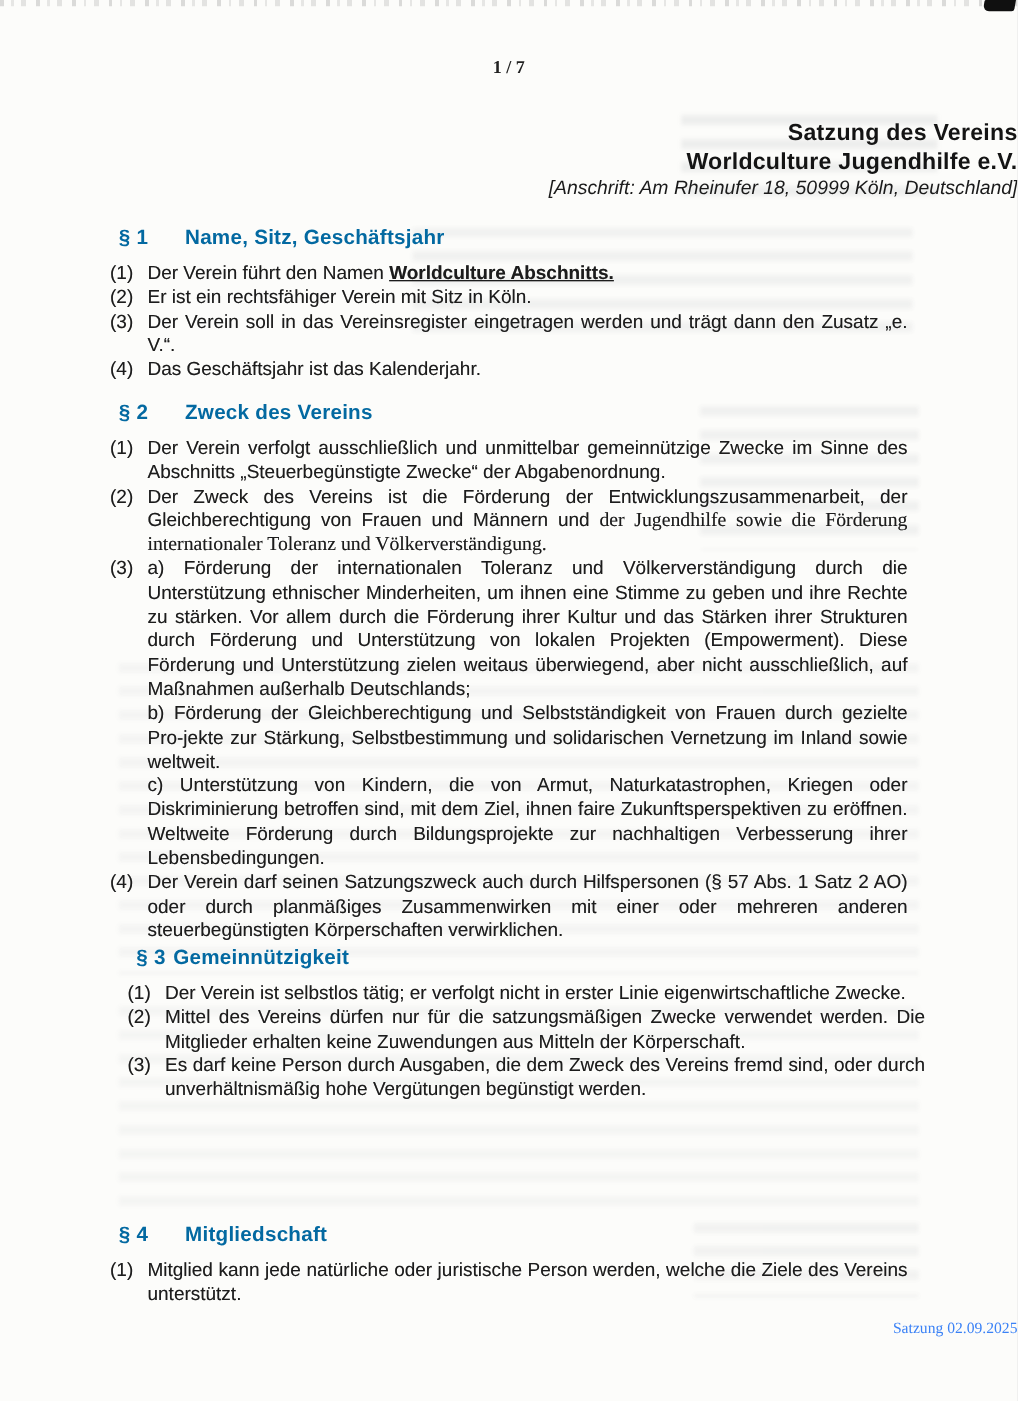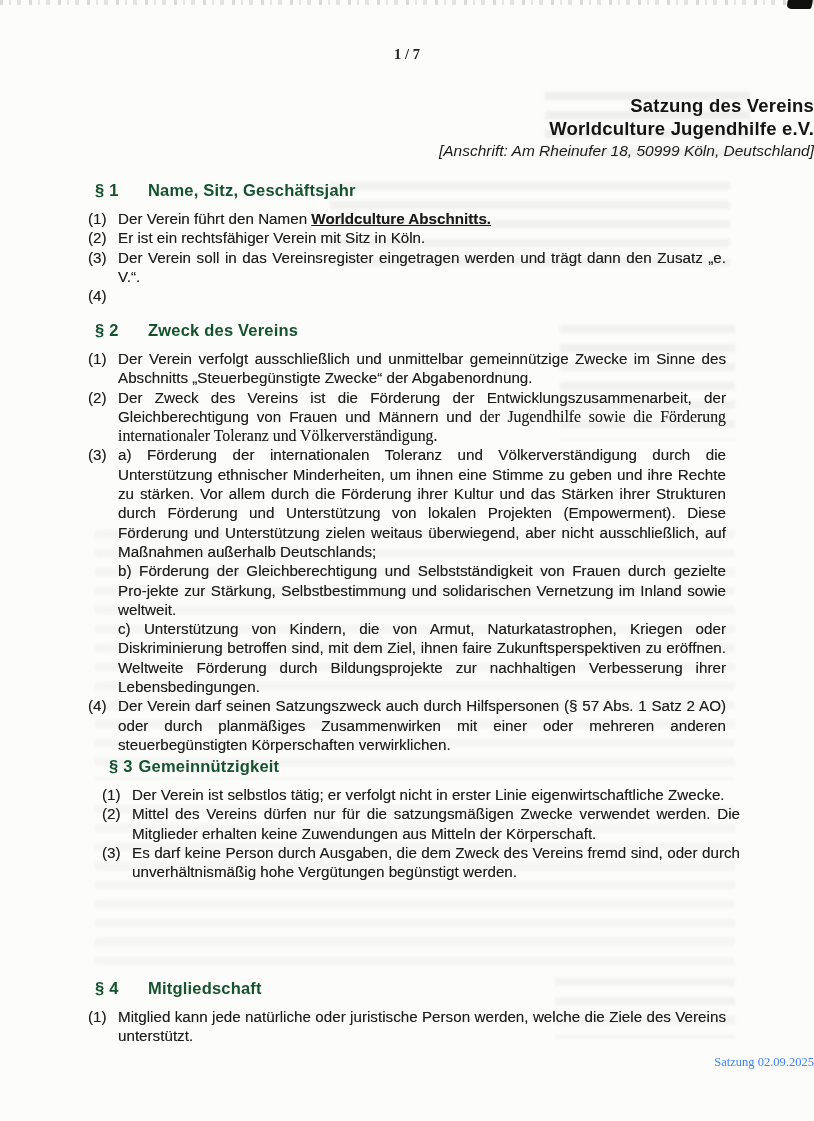--- a/index.html
+++ b/index.html
@@ -51,21 +51,21 @@
   }
   
   .section{position:absolute;left:88px;width:638px;}
   .sec1{top:180px;}
   .sec2{top:320px;}
   .sec3{top:756px;margin-left:14px;}
   .sec4{top:978px;}
   .sec-head{
     margin:0 0 9px 7px;
     font-weight:bold;font-size:16.5px;line-height:20px;
-    color:#14532d;letter-spacing:.2px;
+    color:#0369a1;letter-spacing:.2px;
   }
   .sec-head .num{display:inline-block;width:53px;}
   .sec-head.compact .num{width:auto;margin-right:6px;}
   .item{
     position:relative;padding-left:30px;margin:0;
     text-align:justify;
     font-size:15.2px;line-height:19.3px;color:#1c1c1c;
     text-shadow:0 0 .4px rgba(20,20,20,.45);
   }
   .item .marker{position:absolute;left:0;top:0;}
@@ -107,21 +107,21 @@
     <p class="item">
       <span class="marker">(1)</span><span>Der Verein führt den Namen </span><span class="bu">Worldculture Abschnitts.</span>
     </p>
     <p class="item">
       <span class="marker">(2)</span><span>Er ist ein rechtsfähiger Verein mit Sitz in Köln.</span>
     </p>
     <p class="item">
       <span class="marker">(3)</span><span>Der Verein soll in das Vereinsregister eingetragen werden und trägt dann den Zusatz „e. V.“.</span>
     </p>
     <p class="item">
-      <span class="marker">(4)</span>
+      <span class="marker">(4)</span><span>Das Geschäftsjahr ist das Kalenderjahr.</span>
     </p>
   </div>
 
   <div class="section sec2">
     <h2 class="sec-head">
       <span class="num">§ 2</span><span>Zweck des Vereins</span>
     </h2>
     <p class="item">
       <span class="marker">(1)</span><span>Der Verein verfolgt ausschließlich und unmittelbar gemeinnützige Zwecke im Sinne des Abschnitts „Steuerbegünstigte Zwecke“ der Abgabenordnung.</span>
     </p>

